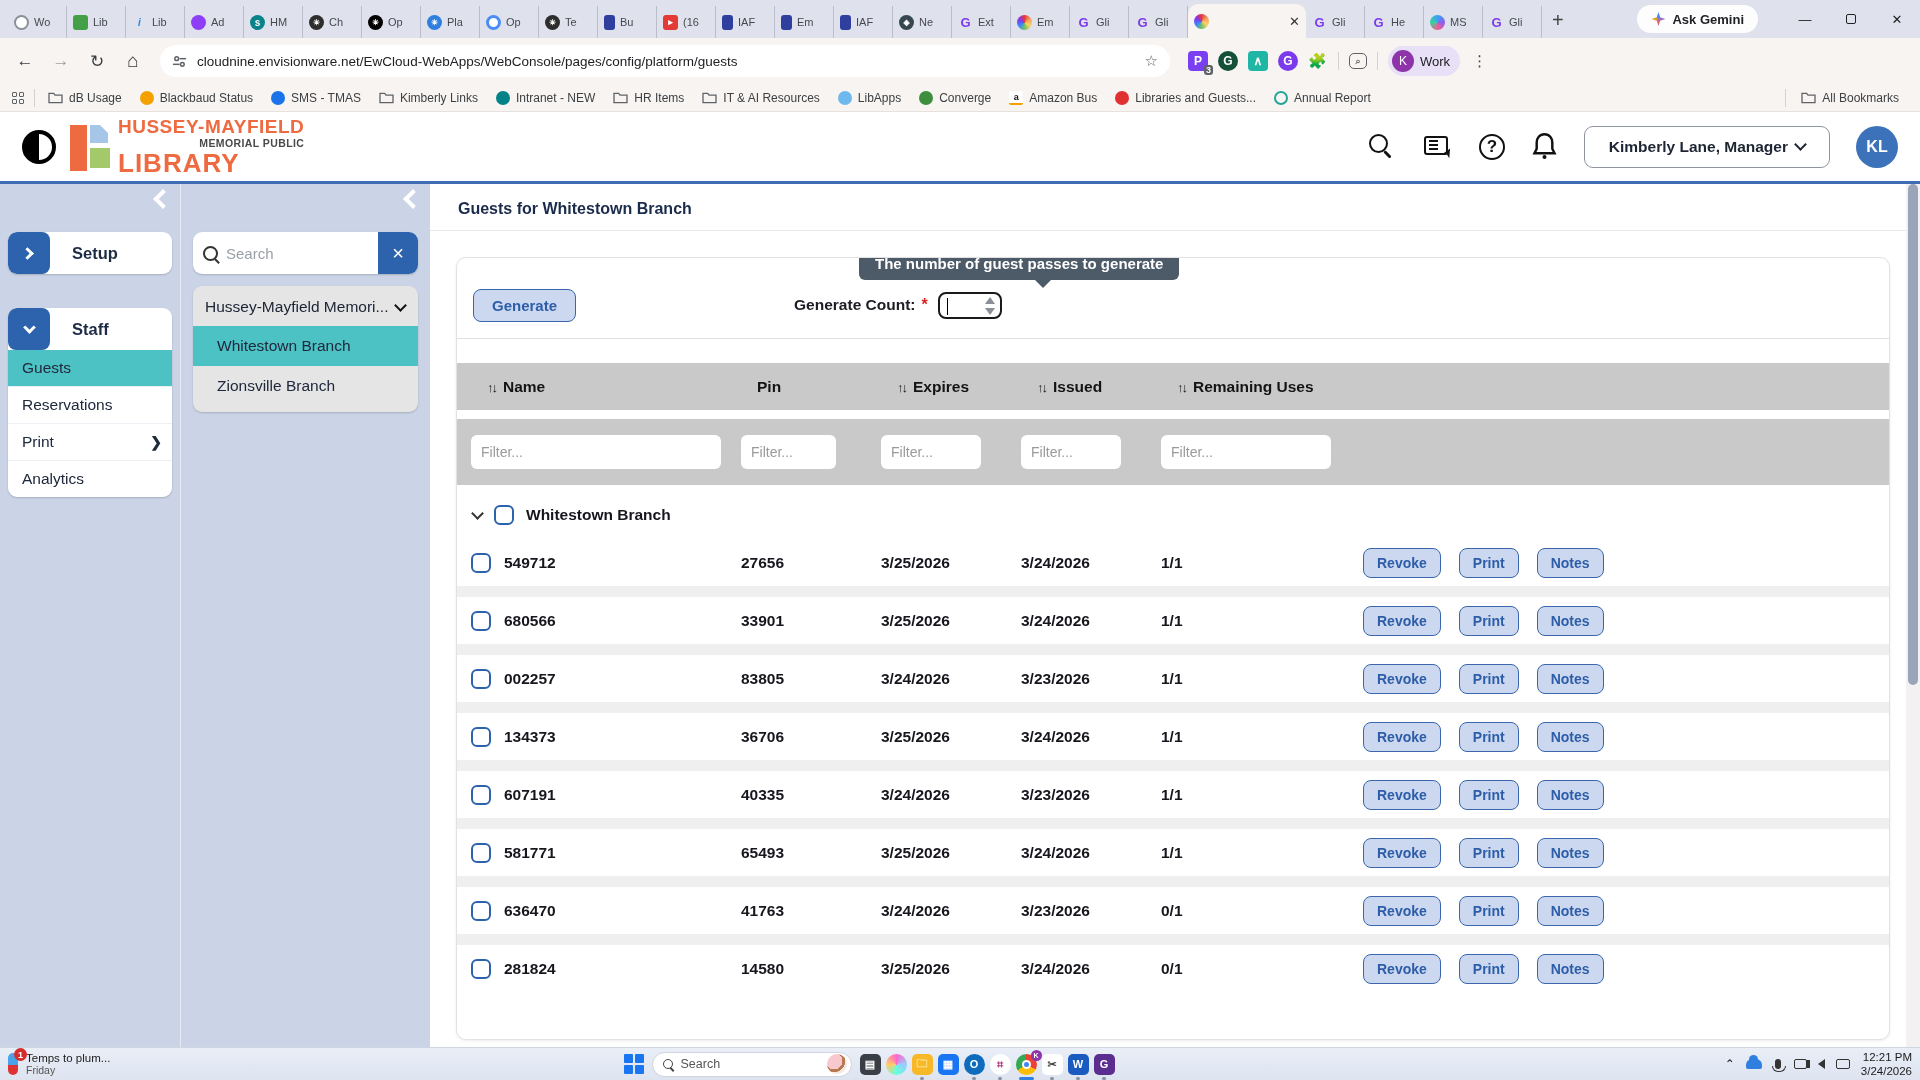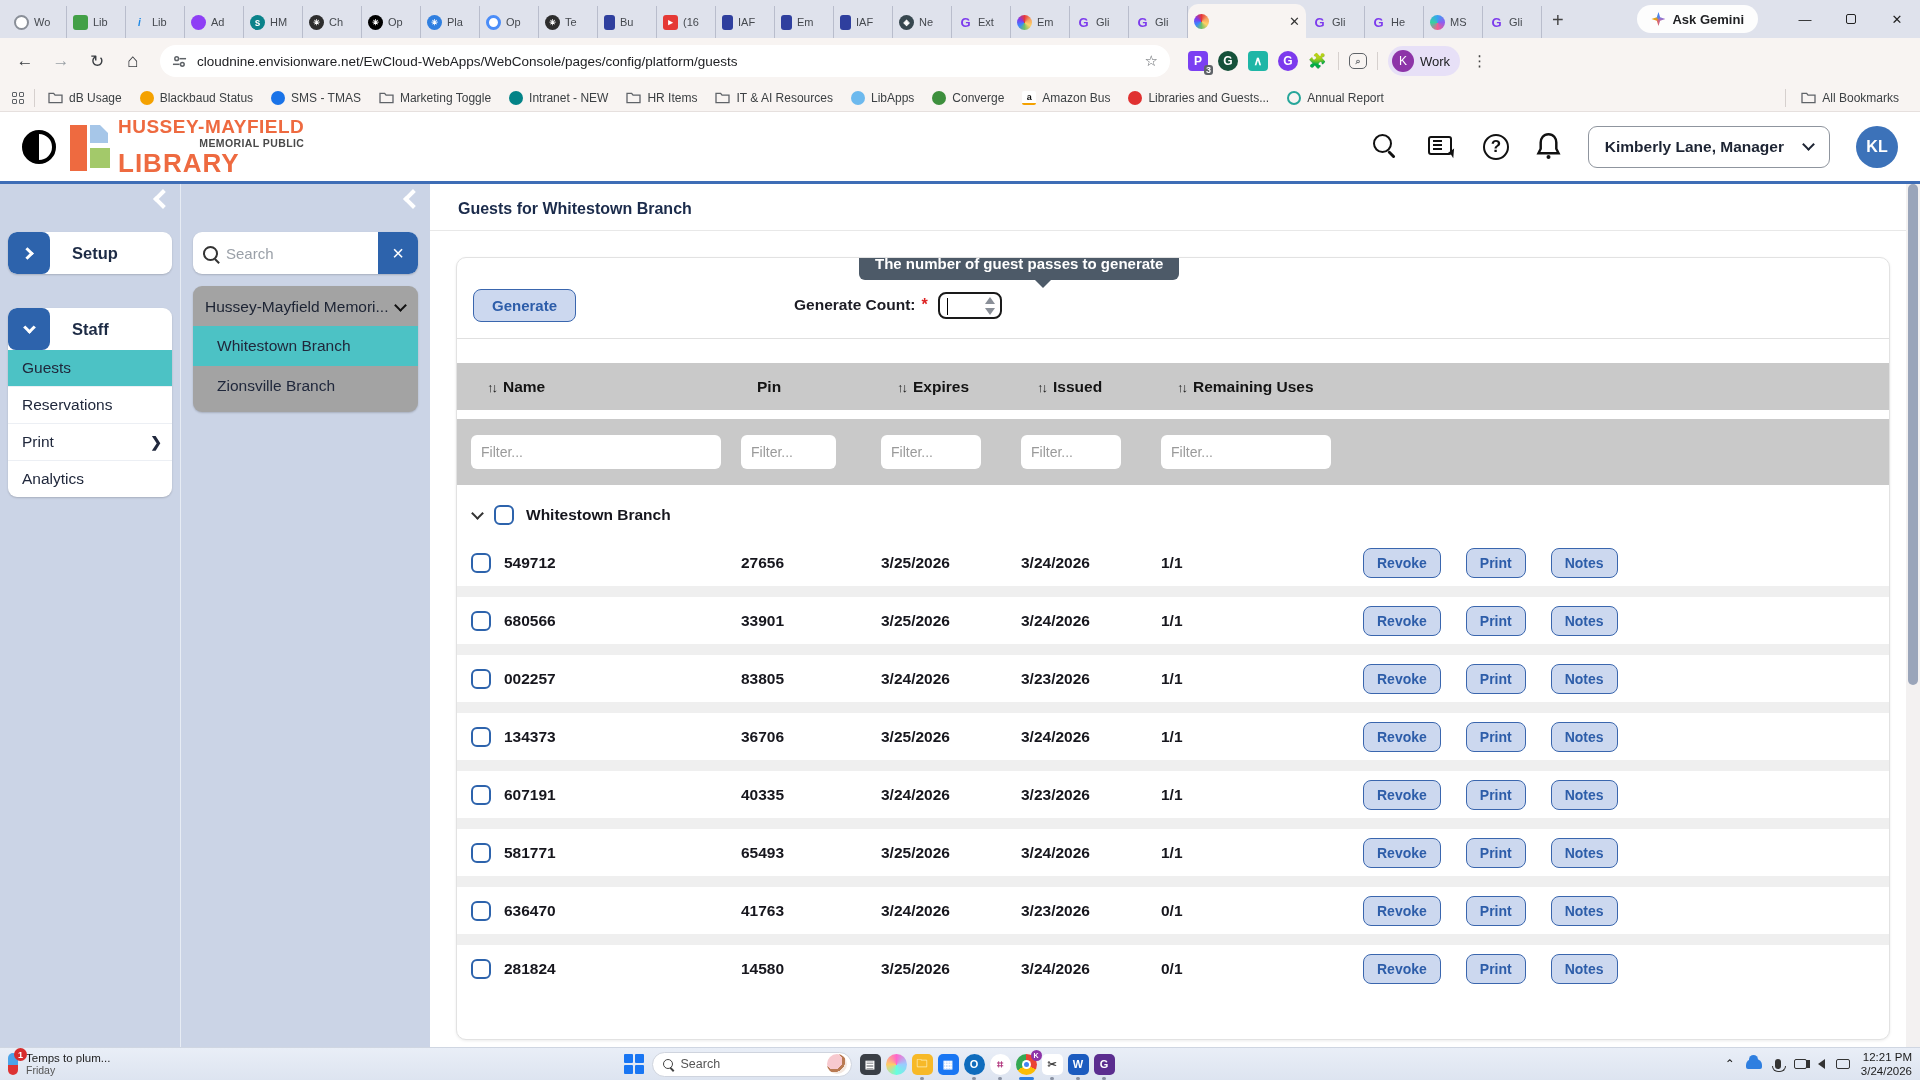--- a/index.html
+++ b/index.html
@@ -73,22 +73,22 @@
   .hdr-right { margin-left:auto; display:flex; align-items:center; gap:26px; }
   .hicon { width:30px; height:30px; position:relative; }
   .mag { width:19px; height:19px; border:2.6px solid #111; border-radius:50%; position:absolute; top:2px; left:2px; }
   .mag::after { content:""; position:absolute; width:2.6px; height:9px; background:#111; transform:rotate(-45deg); bottom:-8px; right:-3px; border-radius:2px;}
   .guide { width:24px; height:19px; border:2.4px solid #111; border-radius:3px; position:absolute; top:4px; left:1px;}
   .guide::before { content:""; position:absolute; left:3px; top:2px; width:9px; height:2px; background:#111; box-shadow:0 4px 0 #111, 0 8px 0 #111; }
   .guide::after { content:"➤"; position:absolute; right:-7px; bottom:-7px; font-size:13px; color:#111; transform:rotate(-60deg); }
   .qmark { width:26px; height:26px; border:2.6px solid #111; border-radius:50%; display:flex; align-items:center; justify-content:center;
     font-weight:bold; font-size:17px; color:#111; }
   .bell-svg { width:27px; height:29px; }
-  .userpill { border:1px solid #8f959e; border-radius:9px; height:42px; display:flex; align-items:center; gap:20px;
-    padding:0 16px; font-size:15.5px; font-weight:600; color:#1d2433; }
+  .userpill { border:1px solid #8f959e; border-radius:9px; height:42px; display:flex; align-items:center; gap:8px;
+    padding:0 24px; font-size:15.5px; font-weight:600; color:#1d2433; }
   .chev-down { width:9px; height:9px; border-right:2.4px solid #1d2433; border-bottom:2.4px solid #1d2433; transform:rotate(45deg); margin-top:-4px;}
   .avatar { width:42px; height:42px; border-radius:50%; background:#3c72b9; color:#fff; font-size:16px; font-weight:bold;
     display:flex; align-items:center; justify-content:center; }
 
   
   .content { display:flex; height:863px; position:relative; }
   .sidebar { width:180px; background:#cbd4e6; padding:10px 8px 0 8px; position:relative; flex:none;}
   .collapse { position:absolute; top:8px; right:10px; width:14px; height:14px; border-left:4px solid #fff; border-bottom:4px solid #fff;
     transform:rotate(45deg); }
   .card { background:#fff; border-radius:9px; box-shadow:0 1px 2px rgba(0,0,0,.18); margin-top:34px; overflow:hidden; }
@@ -102,21 +102,21 @@
   .navitem.active { background:#4cc2c5; border-top:none; }
   .navitem .arrow { margin-left:auto; font-weight:bold; font-size:14px; }
 
   .branchpanel { width:250px; background:#cbd4e6; padding:10px 12px 0 12px; position:relative; border-left:1px solid rgba(255,255,255,.55); flex:none;}
   .searchcard { margin-top:38px; background:#fff; border-radius:9px; display:flex; align-items:center; height:42px; box-shadow:0 1px 2px rgba(0,0,0,.18); overflow:hidden;}
   .searchcard .smag { width:15px; height:15px; border:2.2px solid #333; border-radius:50%; margin:0 8px 0 10px; position:relative; flex:none;}
   .searchcard .smag::after { content:""; position:absolute; width:2.2px; height:6px; background:#333; transform:rotate(-45deg); bottom:-5px; right:-2px;}
   .searchcard input { border:none; outline:none; flex:1; font-size:15px; color:#333; min-width:0; font-family:inherit;}
   .searchcard input::placeholder { color:#9aa0a8; }
   .xbtn { width:40px; height:42px; background:#2d63ac; color:#fff; font-size:20px; display:flex; align-items:center; justify-content:center; flex:none;}
-  .branchcard { background:#a3a3a3; border-radius:9px; margin-top:12px; box-shadow:0 1px 2px rgba(0,0,0,.18); overflow:hidden; padding-bottom:6px;}
+  .branchcard { background:#e5e5e5; border-radius:9px; margin-top:12px; box-shadow:0 1px 2px rgba(0,0,0,.18); overflow:hidden; padding-bottom:6px;}
   .orgrow { display:flex; align-items:center; padding:12px 10px 10px 12px; font-size:15.5px; color:#1c2333; }
   .orgrow .chev-down { border-color:#111; margin-left:8px; }
   .branchitem { padding:11px 10px 11px 24px; font-size:15.5px; color:#20283c; }
   .branchitem.active { background:#4cc2c5; }
 
   .main { flex:1; background:#fff; position:relative; overflow:hidden; }
   .pagetitle { font-size:16px; font-weight:bold; color:#1b2b4b; padding:16px 0 12px 28px; border-bottom:1px solid #e8e8e8; }
   .panel { margin:26px 30px 0 26px; background:#fff; border:1px solid #e2e2e2; border-radius:10px;
     height:calc(100% - 80px); position:relative; box-shadow:0 1px 3px rgba(0,0,0,.08); overflow:hidden;}
   .tooltip { position:absolute; top:-11px; left:402px; background:#4d5a68; color:#fff; font-size:15px; font-weight:bold;
@@ -145,21 +145,21 @@
   .tfilter { background:#c9c9c9; height:66px; margin-top:9px; padding-left:14px; }
   .tfilter input { height:34px; border:none; border-radius:6px; padding:0 10px; font-size:14px; color:#333; background:#fff; font-family:inherit;}
   .tfilter input::placeholder { color:#9a9a9a; }
   .f1 { width:250px; } .f2 { width:95px; } .f3 { width:100px; } .f4 { width:100px; } .f5 { width:170px; }
 
   .grouprow { display:flex; align-items:center; gap:12px; padding:20px 16px 14px 16px; font-size:15.5px; font-weight:bold; color:#16161d; }
   .gchev { width:9px; height:9px; border-right:2.4px solid #333; border-bottom:2.4px solid #333; transform:rotate(45deg); margin-top:-4px;}
   .rows { background:#efefef; }
   .trow { background:#fff; height:47px; margin-bottom:11px; padding-left:14px; font-size:15.5px; font-weight:600; color:#16161d;}
   .namecell { display:flex; align-items:center; gap:13px; }
-  .actions { display:flex; gap:25px; padding-left:2px;}
+  .actions { display:flex; gap:18px; padding-left:2px;}
   .actions .btn { font-size:14px; padding:6px 13px; }
 
   .scrollbar { position:absolute; right:0; top:0; width:14px; height:100%; background:#f3f1f1; }
   .scrollbar .thumb { position:absolute; top:0; left:2px; width:10px; height:58%; background:#9aa5ba; border-radius:5px; }
 
   
   .taskbar { height:33px; background:linear-gradient(180deg,#e9eef7,#dde4f0); display:flex; align-items:center; position:relative; border-top:1px solid #cfd6e2;}
   .weather { position:absolute; left:8px; display:flex; align-items:center; gap:8px; }
   .thermo { width:10px; height:22px; border-radius:5px; background:linear-gradient(180deg,#4aa3e8 55%,#d33 55%); position:relative; }
   .thermo .wbadge { position:absolute; top:-5px; left:6px; background:#d72c2c; color:#fff; font-size:9px; width:13px; height:13px;
@@ -367,21 +367,21 @@
         <span>Blackbaud Status</span>
       </div>
       <div class="bm">
         <span class="bmi" style="background: rgb(26, 115, 232);"></span>
         <span>SMS - TMAS</span>
       </div>
       <div class="bm">
         <svg viewBox="0 0 16 14" class="folder-svg">
           <path d="M1 2.5h5l1.5 2H15v8H1z" fill="none" stroke="#5f6368" stroke-width="1.4"></path>
         </svg>
-        <span>Marketing Toggle</span>
+        <span>Kimberly Links</span>
       </div>
       <div class="bm">
         <span class="bmi" style="background: rgb(3, 131, 135);"></span>
         <span>Intranet - NEW</span>
       </div>
       <div class="bm">
         <svg viewBox="0 0 16 14" class="folder-svg">
           <path d="M1 2.5h5l1.5 2H15v8H1z" fill="none" stroke="#5f6368" stroke-width="1.4"></path>
         </svg>
         <span>HR Items</span>

